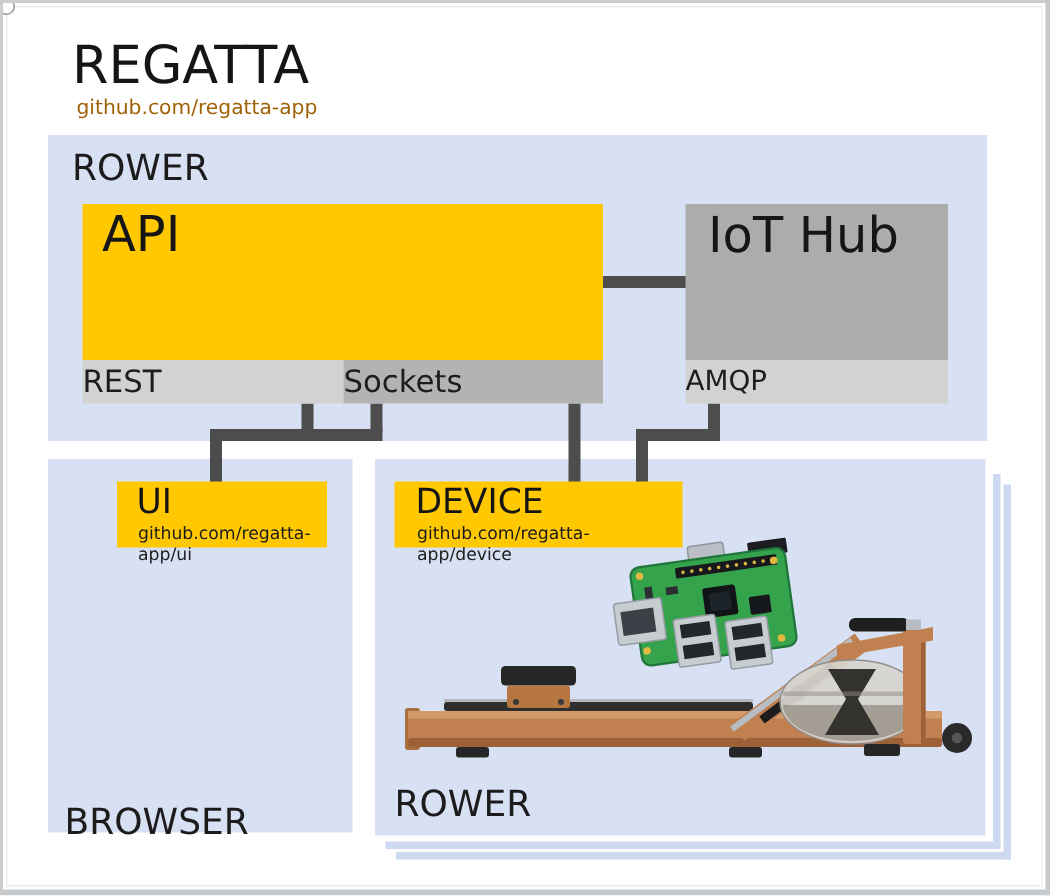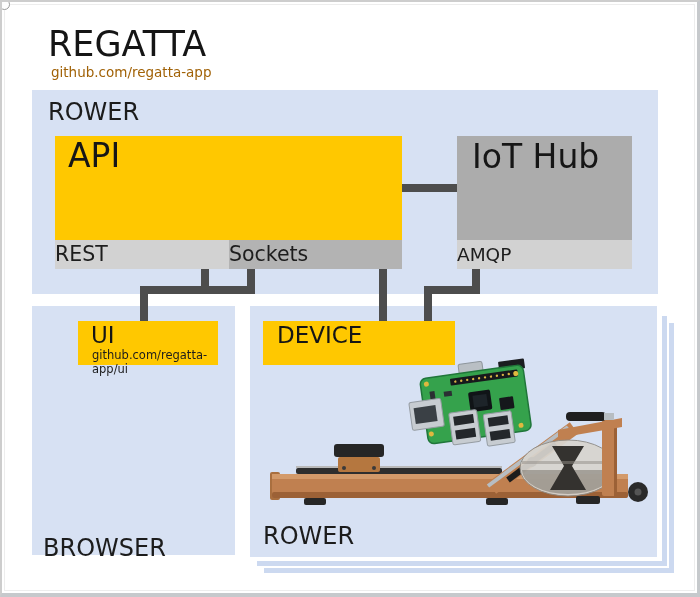--- a/index.html
+++ b/index.html
@@ -75,20 +75,21 @@
   <div class="abs bar" style="left:455px;top:238px;width:175px;height:29px;line-height:29px;background:#d2d2d2;font-size:18.5px;">
     <span>AMQP</span>
   </div>
 
   <div class="abs ybox" style="left:47px;top:319px;width:140px;height:44px;margin-left:29px;">
     <div class="abs sm-title" style="left:13px;top:1px;">UI</div>
     <div class="abs sm-sub" style="left:14px;top:27px;">github.com/regatta-app/ui</div>
   </div>
   <div class="abs ybox" style="left:261px;top:319px;width:192px;height:44px;">
     <div class="abs sm-title" style="left:14px;top:1px;">DEVICE</div>
+    <div class="abs sm-sub" style="left:15px;top:27px;">github.com/regatta-app/device</div>
   </div>
 
   <svg class="abs" style="left:268px;top:402px;" width="392" height="115" viewBox="0 0 392 115">
     <rect x="0" y="68" width="10" height="28" rx="2" fill="#a96f3f"></rect>
     <rect x="2" y="70" width="356" height="24" rx="3" fill="#c08050"></rect>
     <rect x="2" y="70" width="356" height="5" fill="#d39a6a"></rect>
     <rect x="2" y="88" width="356" height="6" rx="2" fill="#9c6136"></rect>
     <rect x="26" y="62" width="206" height="2" fill="#b9b9b9"></rect>
     <rect x="26" y="64" width="206" height="6" rx="2" fill="#2e2e2e"></rect>
     <line x1="222" y1="84" x2="304" y2="24" stroke="#c08050" stroke-width="14"></line>

